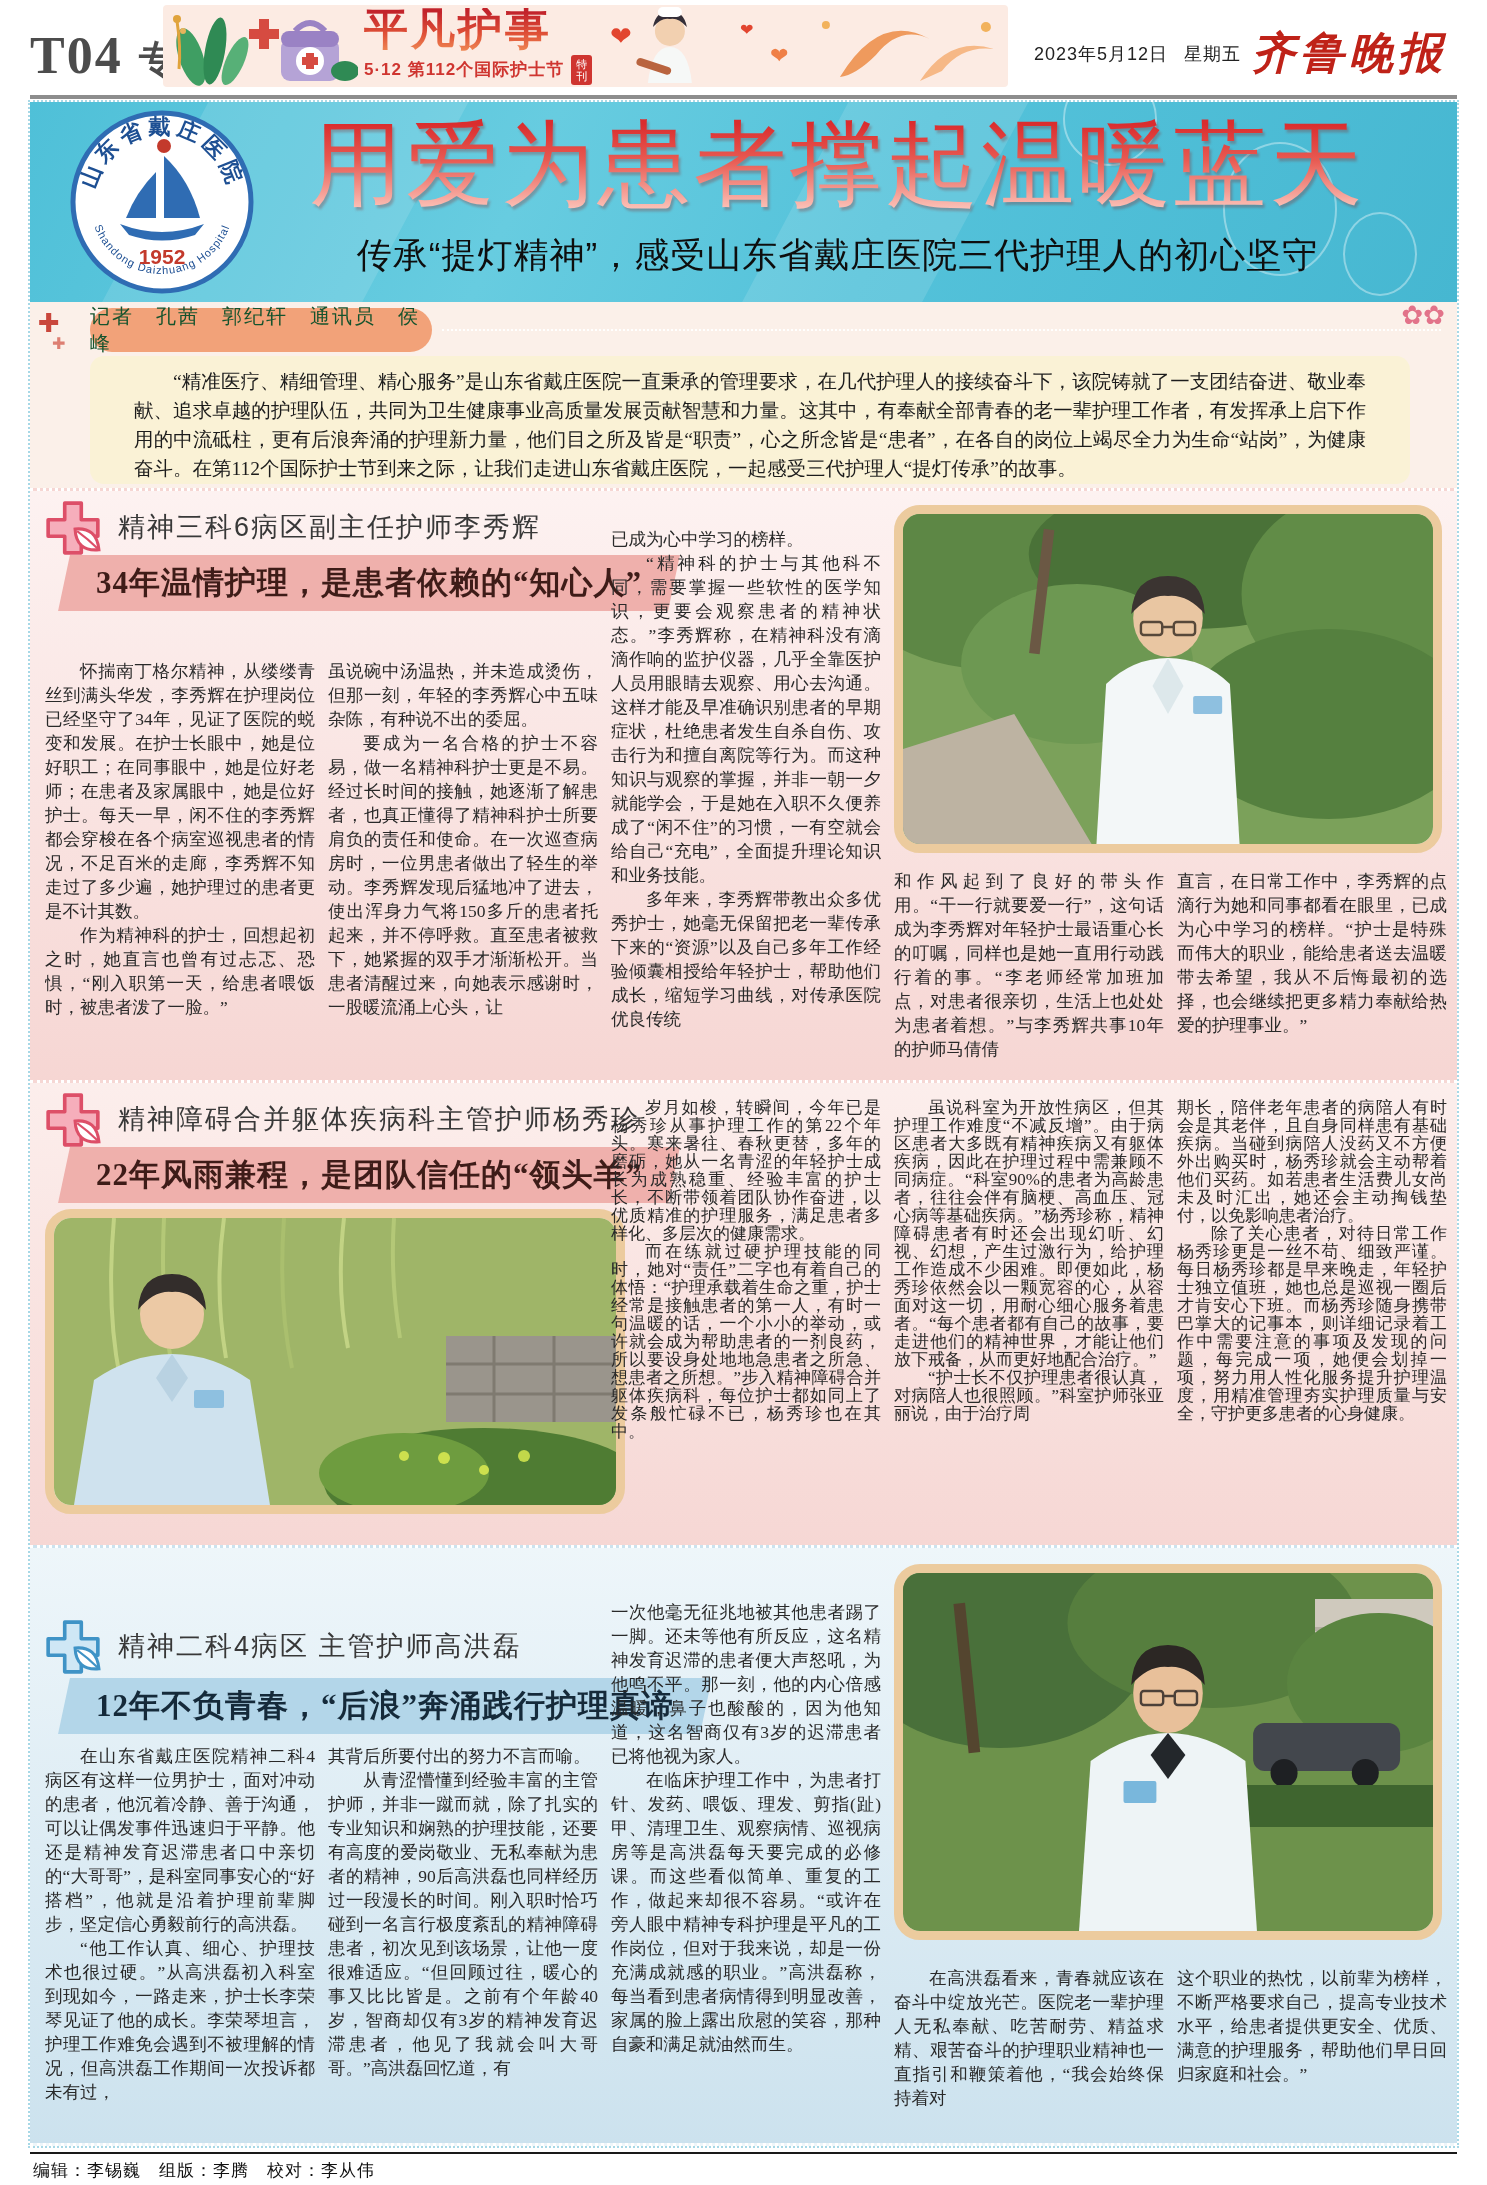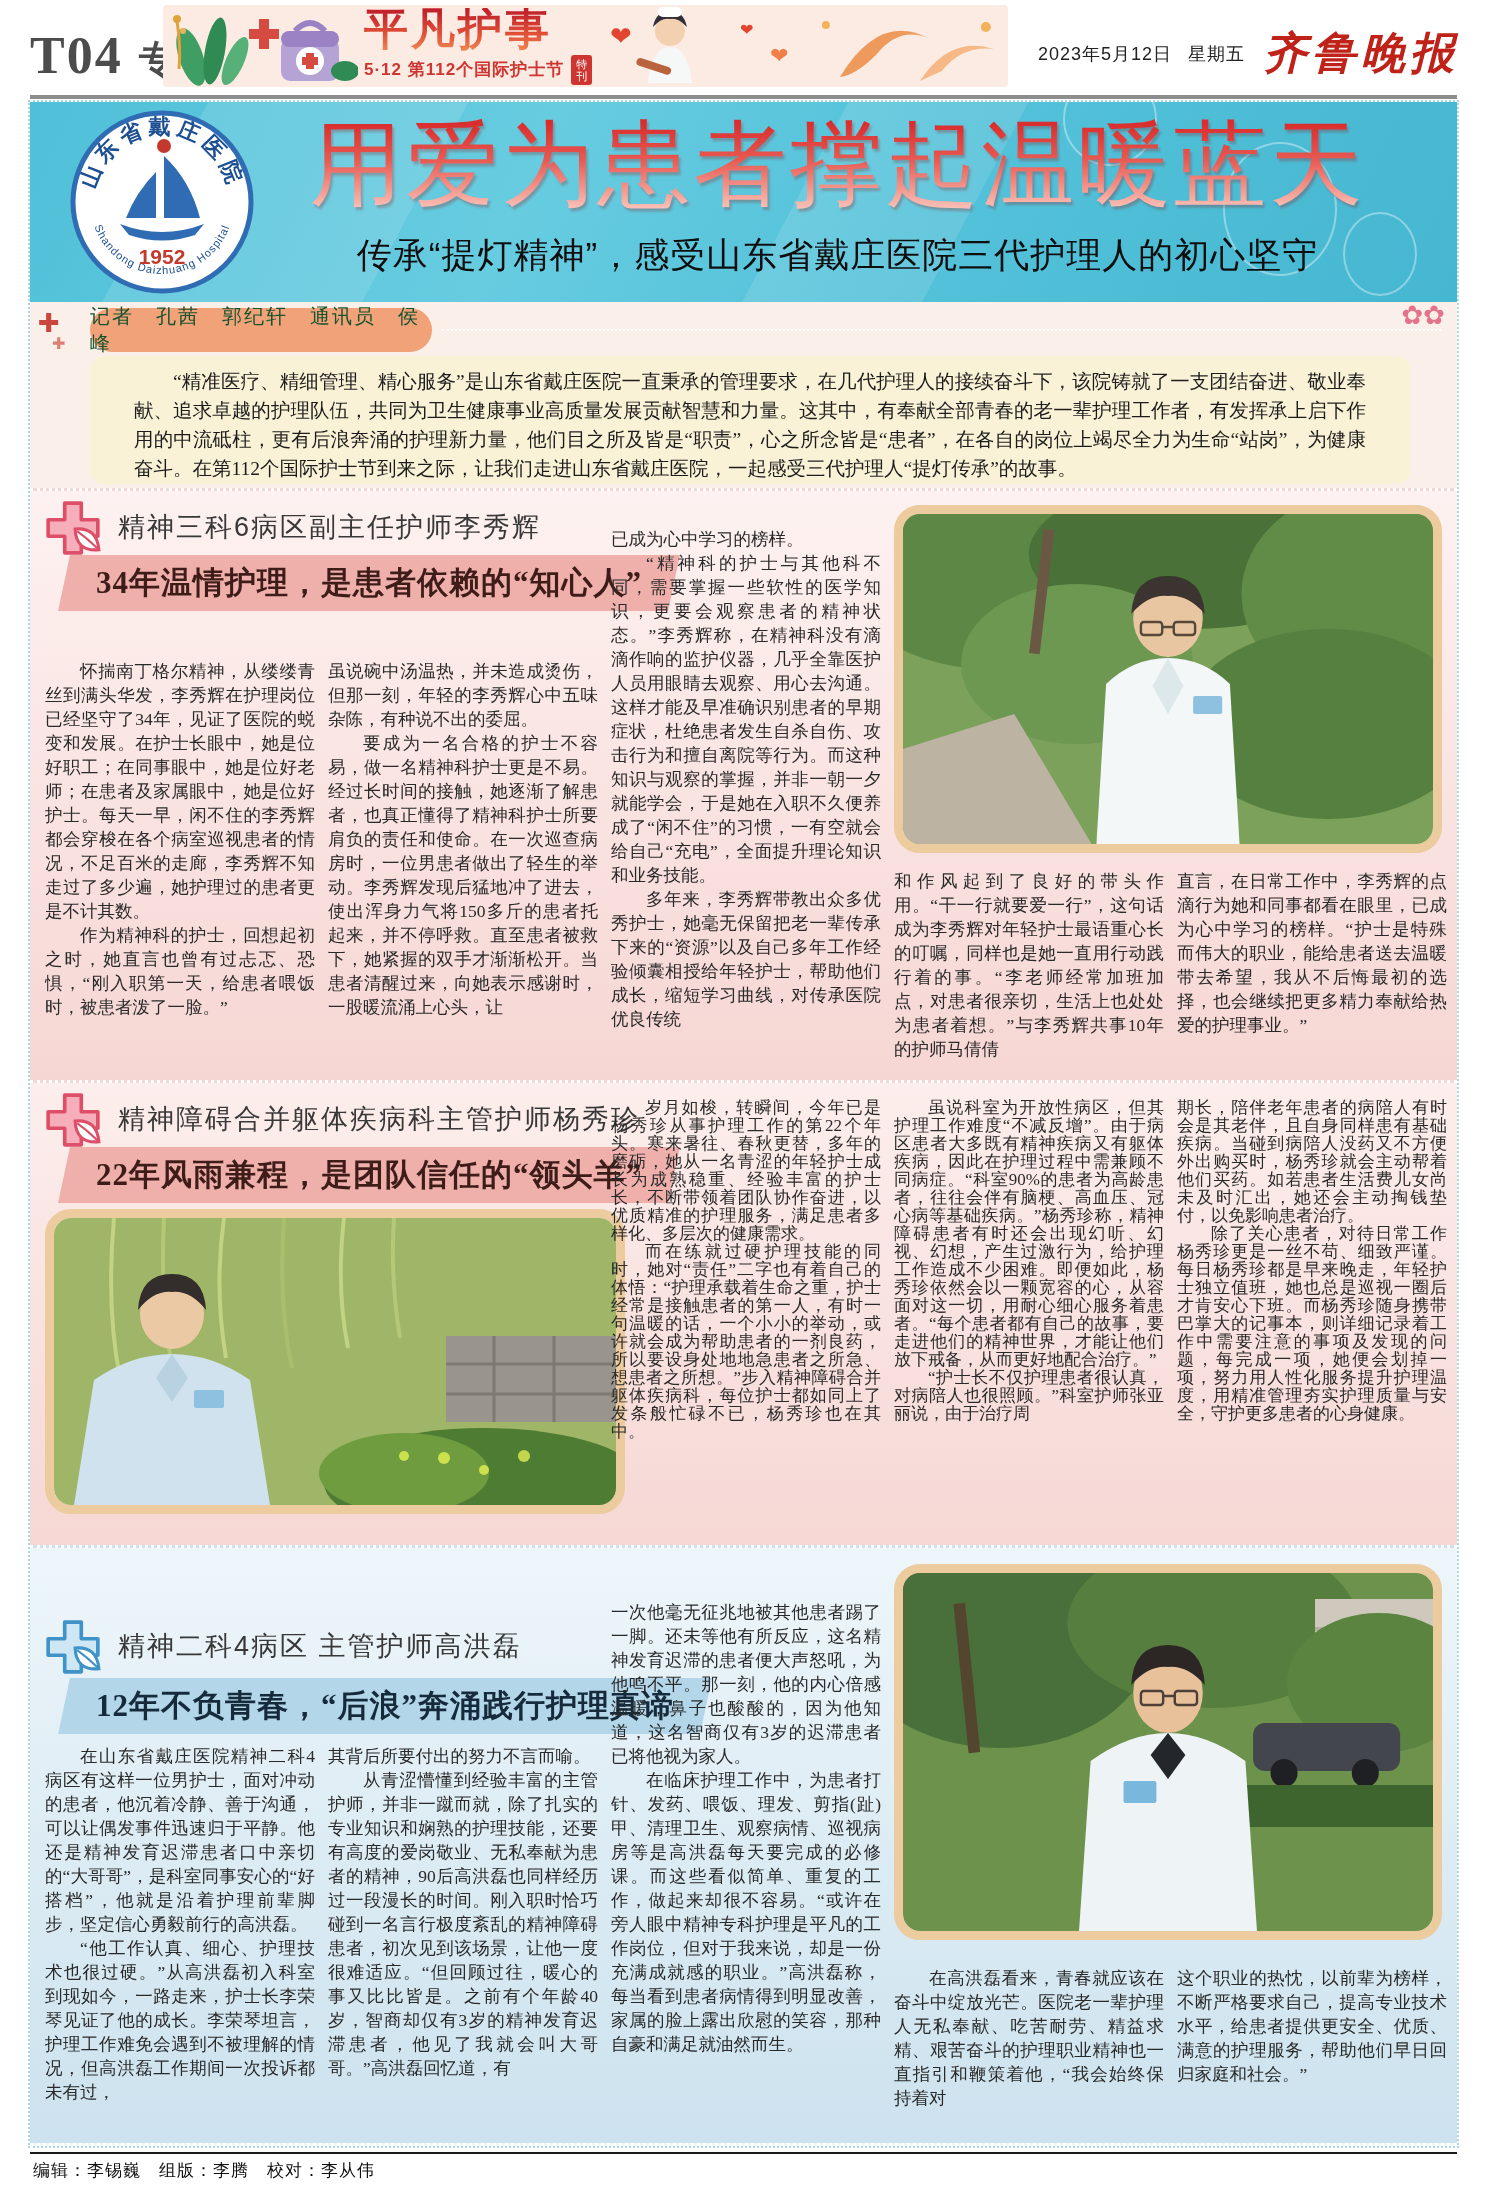--- a/index.html
+++ b/index.html
@@ -18,21 +18,21 @@
   .banner-title{
     font-size:44px;font-weight:900;letter-spacing:3px;line-height:1;
     background:linear-gradient(180deg,#c2232b 10%,#e05238 60%,#ef8a55 100%);
     -webkit-background-clip:text;background-clip:text;color:transparent;
     font-family:"Liberation Serif","DejaVu Serif",serif;
   }
   .banner-subrow{display:flex;align-items:center;gap:7px;margin-top:3px;}
   .banner-sub{font-size:17px;font-weight:bold;color:#cf3530;letter-spacing:1px;}
   .banner-badge{background:#cf3530;color:#fff;font-size:11px;line-height:12px;width:15px;padding:3px 3px;border-radius:3px;text-align:center;}
   .banner-right{flex:1 1 auto;height:82px;}
-  .ph-right{position:absolute;right:28px;top:24px;display:flex;align-items:center;gap:18px;}
+  .ph-right{position:absolute;right:40px;top:24px;display:flex;align-items:center;gap:10px;}
   .ph-date{font-size:18px;color:#222;letter-spacing:1px;display:flex;gap:16px;}
   .ph-paper{font-size:44px;color:#bf2218;font-weight:900;font-style:italic;letter-spacing:5px;font-family:"Liberation Serif","DejaVu Serif",serif;}
   .header-rule{position:absolute;left:30px;top:95px;width:1427px;height:4px;background:#8d8d8d;}
 
   
   .main{position:absolute;left:30px;top:102px;width:1427px;height:2044px;outline:2px dotted #a7d8e6;}
 
   
   .masthead{position:absolute;left:0;top:0;width:1427px;height:200px;overflow:hidden;
     background:linear-gradient(115deg,#4fc0d8 0%,#67cce0 35%,#54c2da 60%,#46b7d1 100%);}

